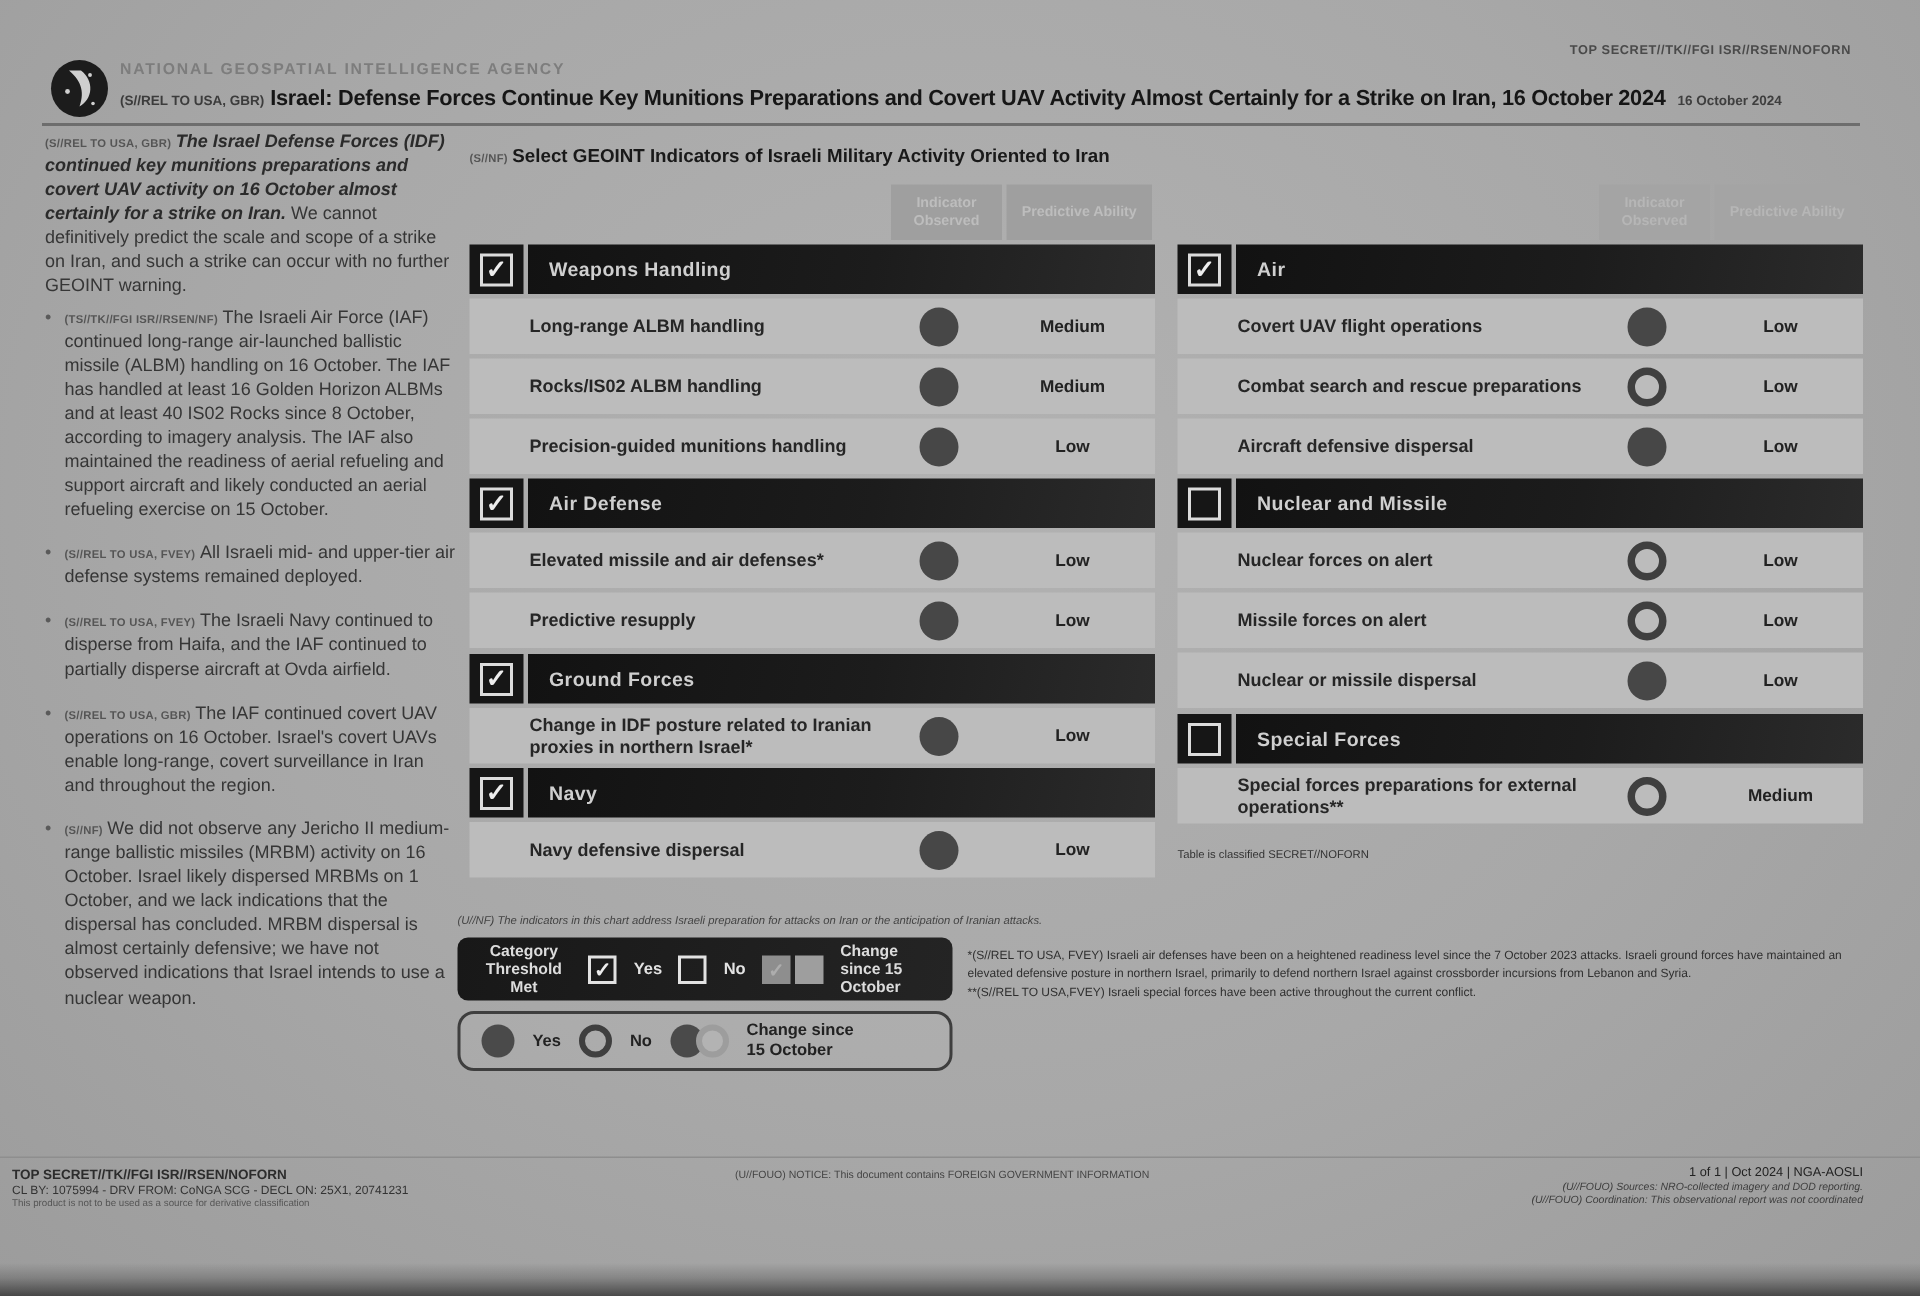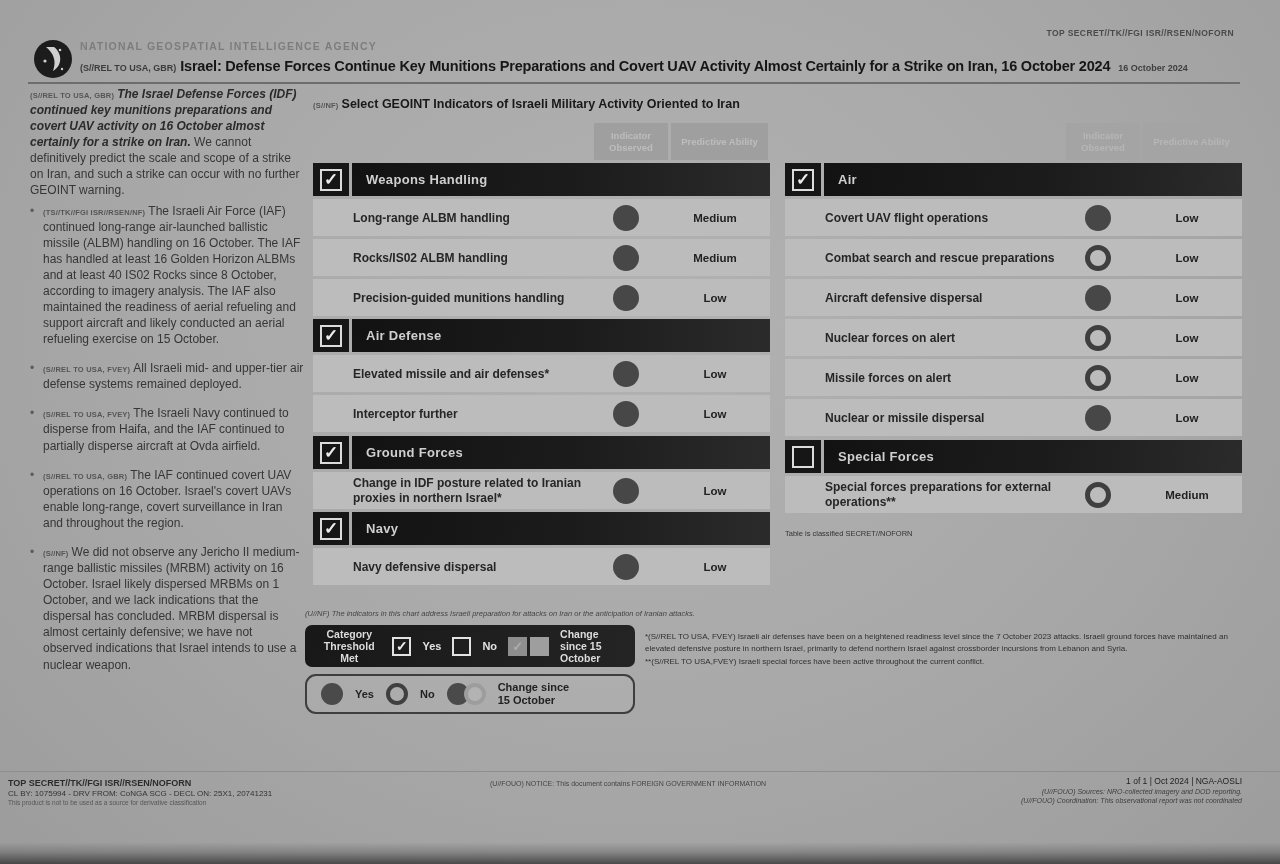--- a/index.html
+++ b/index.html
@@ -179,21 +179,21 @@
             <span class="bar-title">Air Defense</span>
           </div>
         </div>
         <div class="rows">
           <div class="row">
             <div class="row-label">Elevated missile and air defenses*</div>
             <div class="circle filled"></div>
             <div class="ability">Low</div>
           </div>
           <div class="row">
-            <div class="row-label">Interceptor further</div>
+            <div class="row-label">Predictive resupply</div>
             <div class="circle filled"></div>
             <div class="ability">Low</div>
           </div>
         </div>
       </div>
       <div class="section">
         <div class="section-bar-row">
           <div class="check-cell">
             <div class="cbox">✓</div>
           </div>
@@ -256,20 +256,28 @@
             <div class="ability">Low</div>
           </div>
           <div class="row">
             <div class="row-label">Aircraft defensive dispersal</div>
             <div class="circle filled"></div>
             <div class="ability">Low</div>
           </div>
         </div>
       </div>
       <div class="section">
+        <div class="section-bar-row">
+          <div class="check-cell">
+            <div class="cbox"></div>
+          </div>
+          <div class="bar">
+            <span class="bar-title">Nuclear and Missile</span>
+          </div>
+        </div>
         <div class="rows">
           <div class="row">
             <div class="row-label">Nuclear forces on alert</div>
             <div class="circle open"></div>
             <div class="ability">Low</div>
           </div>
           <div class="row">
             <div class="row-label">Missile forces on alert</div>
             <div class="circle open"></div>
             <div class="ability">Low</div>

